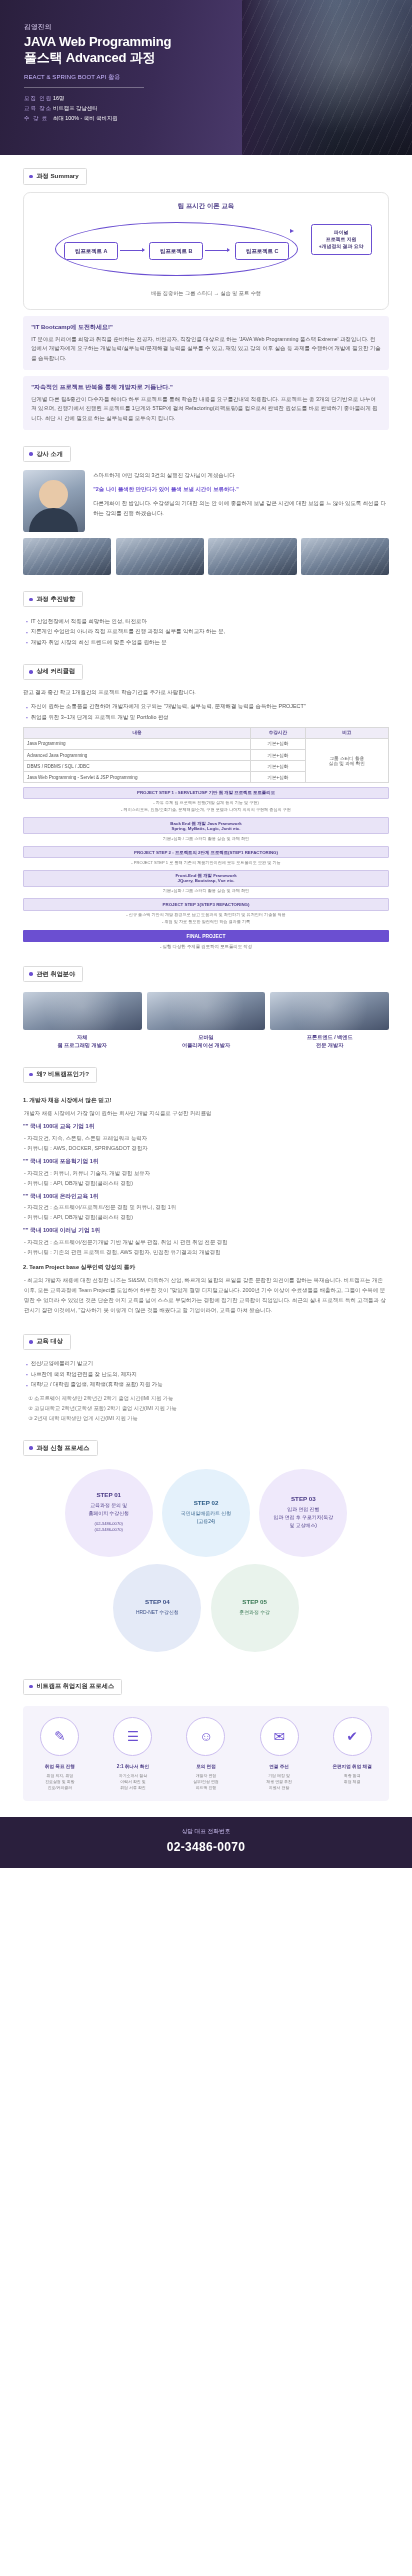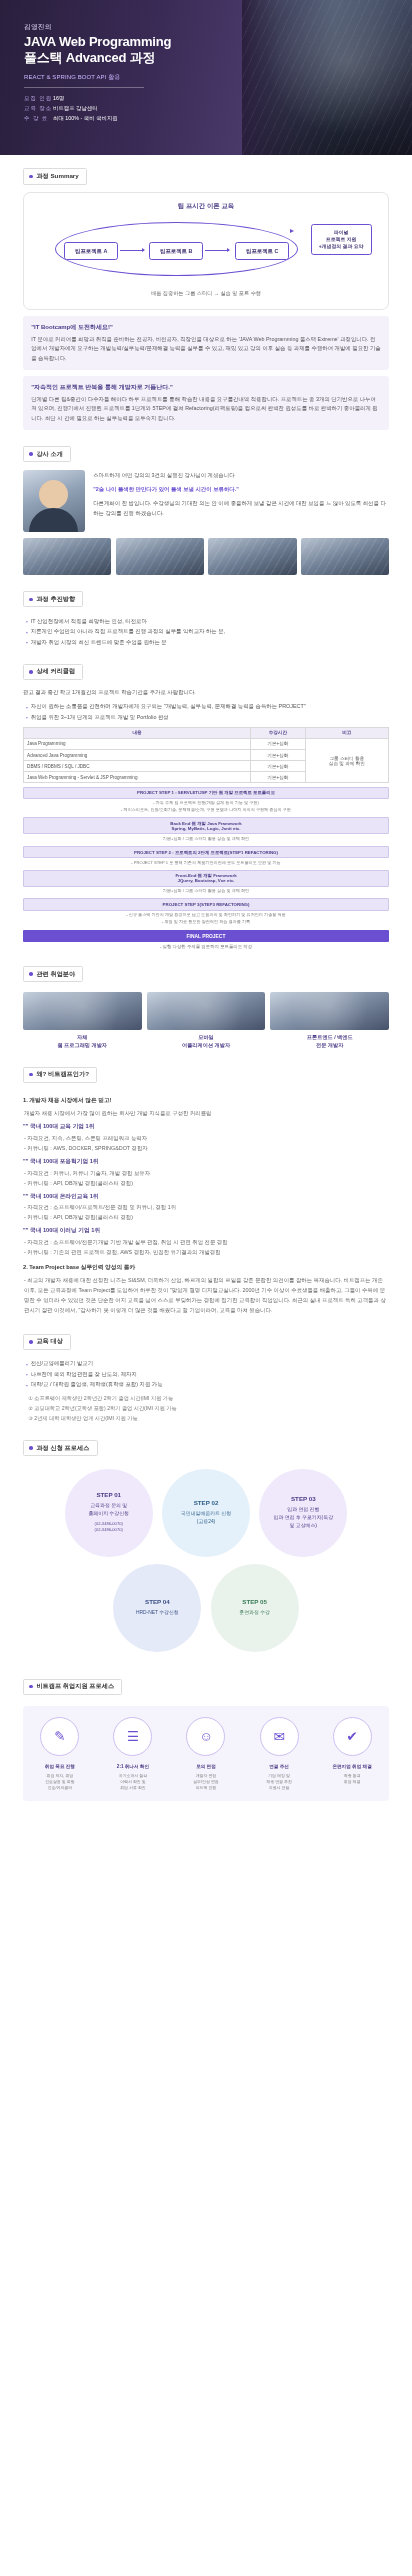--- a/index.html
+++ b/index.html
@@ -544,15 +544,19 @@
         </div>
         <div class="proc-lab">
           <div class="t">온편지업 취업 체결</div>
           <div class="d" style="white-space:pre-line;">최종 합격
 취업 체결</div>
         </div>
       </div>
     </div>
   </div>
 
+  <div class="footer">
+    <div class="ft">상담 대표 전화번호</div>
+    <div class="fn">02-3486-0070</div>
+  </div>
 
 </div>
 
 
 </body></html>

